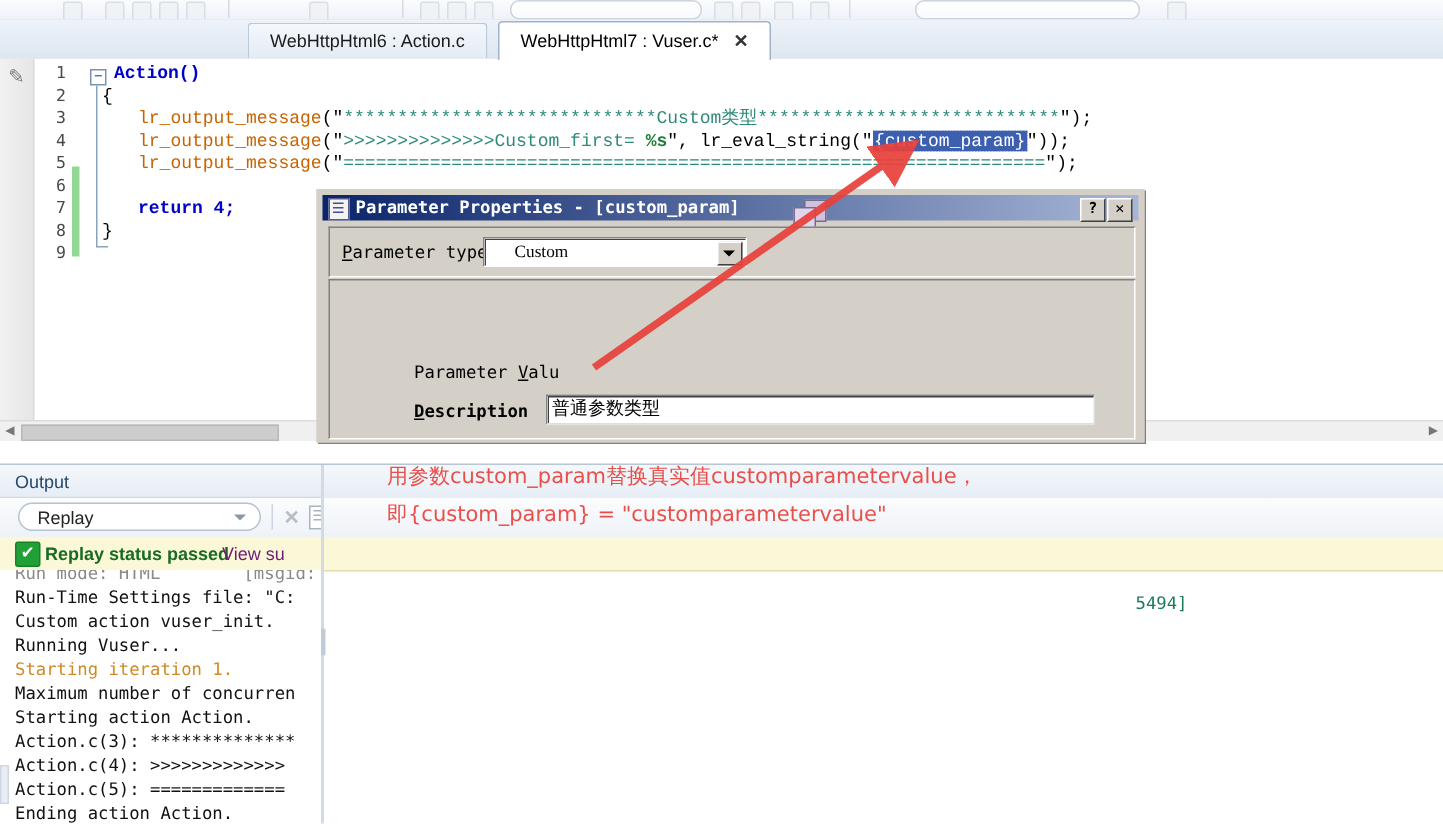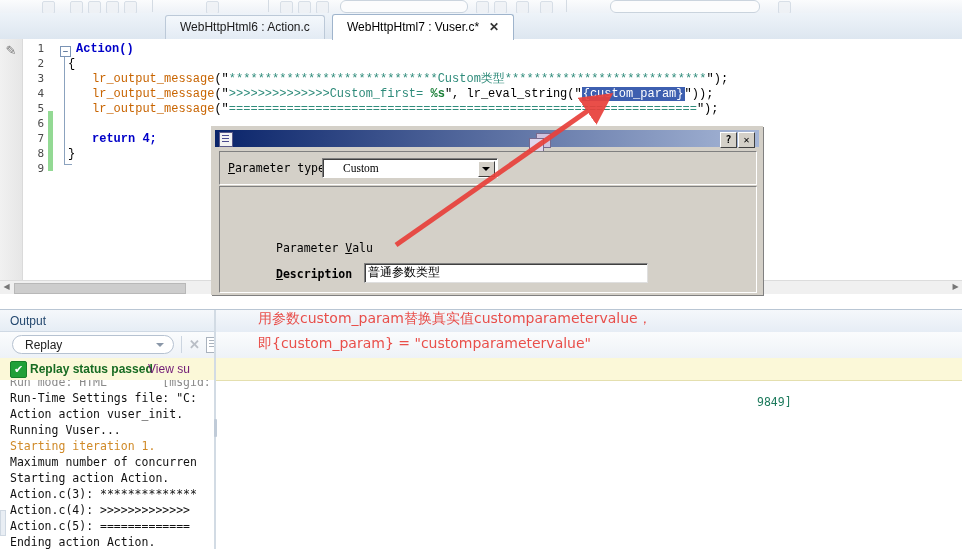--- a/index.html
+++ b/index.html
@@ -388,66 +388,67 @@
 
   <div class="status-bar">
     <div class="status-check">✔</div>
     <div class="status-text">Replay status passed</div>
     <a class="status-link" href="#">View su</a>
   </div>
 
   <div class="out-log">
     <div class="row c-gray" style="top:-6px">Run mode: HTML        [msgid:</div>
     <div class="row" style="top:10px">Run-Time Settings file: "C:</div>
-    <div class="row" style="top:26px">Action action vuser_init.</div>
+    <div class="row" style="top:26px">Custom action vuser_init.</div>
     <div class="row" style="top:42px">Running Vuser...</div>
     <div class="row c-orange" style="top:58px">Starting iteration 1.</div>
     <div class="row" style="top:90px">Starting action Action.</div>
     <div class="row" style="top:74px">Maximum number of concurren</div>
     <div class="row" style="top:106px">Action.c(3): **************</div>
     <div class="row" style="top:122px">Action.c(4): &gt;&gt;&gt;&gt;&gt;&gt;&gt;&gt;&gt;&gt;&gt;&gt;&gt;</div>
     <div class="row" style="top:138px">Action.c(5): =============</div>
     <div class="row" style="top:154px">Ending action Action.</div>
   </div>
 
   <div class="out-split">
     <div class="out-split-hint"></div>
   </div>
   <div class="left-grip"></div>
 </div>
 
 <div class="rp-title"></div>
 <div class="rp-tool"></div>
 <div class="rp-status"></div>
-<div class="bottom-right-note">9849]</div>
+<div class="bottom-right-note">5494]</div>
 
 <div class="dialog">
   <div class="dlg-title">
     <span class="dlg-ico"></span>
+    <span class="ttxt">Parameter Properties - [custom_param]</span>
     <span class="dlg-stack-ico">
         <i class="b"></i>
         <i class="f"></i>
       </span>
     <span class="dlg-btn dlg-help">?</span>
     <span class="dlg-btn dlg-close">✕</span>
   </div>
 
   <div class="dlg-group">
     <span class="dlg-lbl" style="left:8px;top:9px;"><u>P</u><span>arameter type</span></span>
     <div class="dlg-select" style="left:102px;top:6px;width:176px;height:20px;">
       <span>Custom</span>
       <span class="arrowbtn"></span>
     </div>
   </div>
 
   <div class="dlg-body">
     <span class="dlg-lbl" style="left:56px;top:54px;">Parameter <u>V</u>alu</span>
 
     <span class="dlg-lbl" style="left:56px;top:80px;font-weight:bold;"><u>D</u>escription</span>
-    <div class="dlg-input cjk" style="left:144px;top:76px;width:284px;height:20px;">
+    <div class="dlg-input cjk" style="left:144px;top:76px;width:366px;height:20px;">
       <span>普通参数类型</span>
     </div>
   </div>
 </div>
 
 <div class="annot">
   <div>用参数custom_param替换真实值customparametervalue，</div>
   <div>即{custom_param} = "customparametervalue"</div>
 </div>
 

